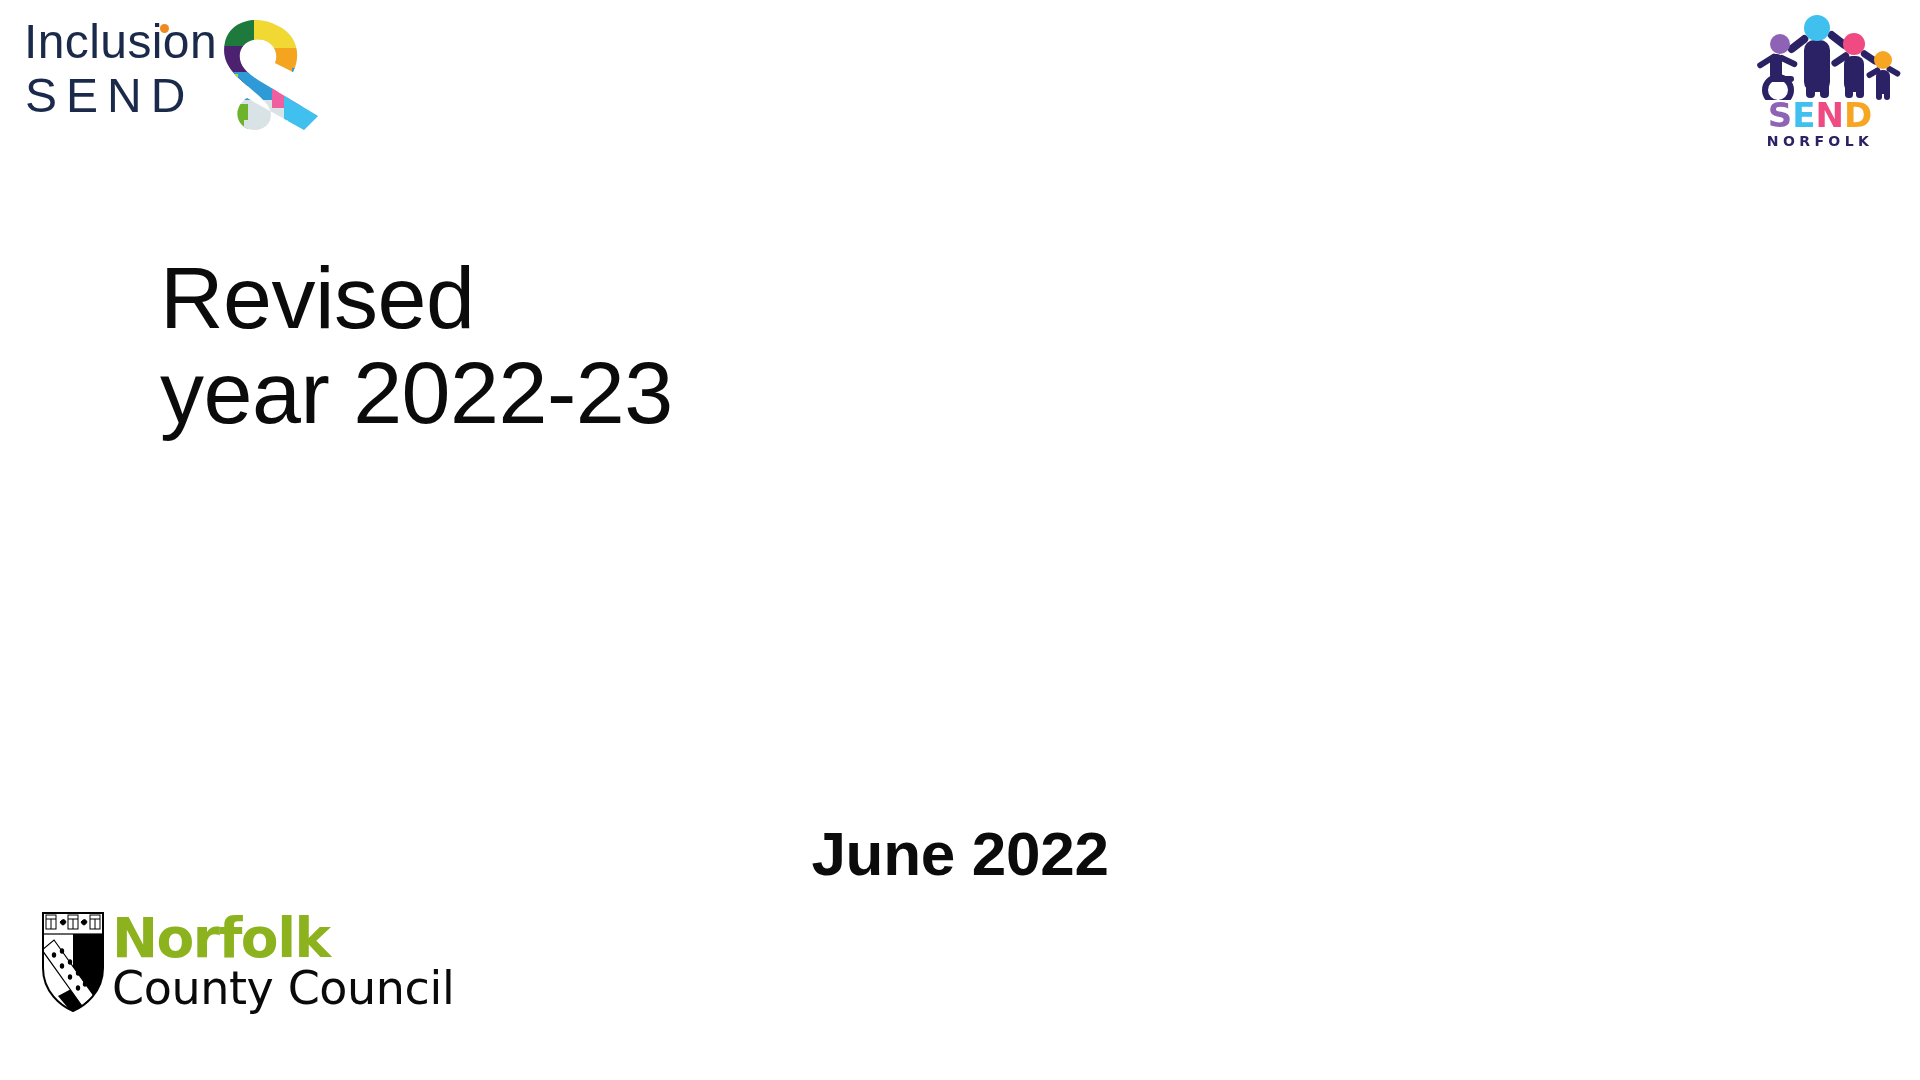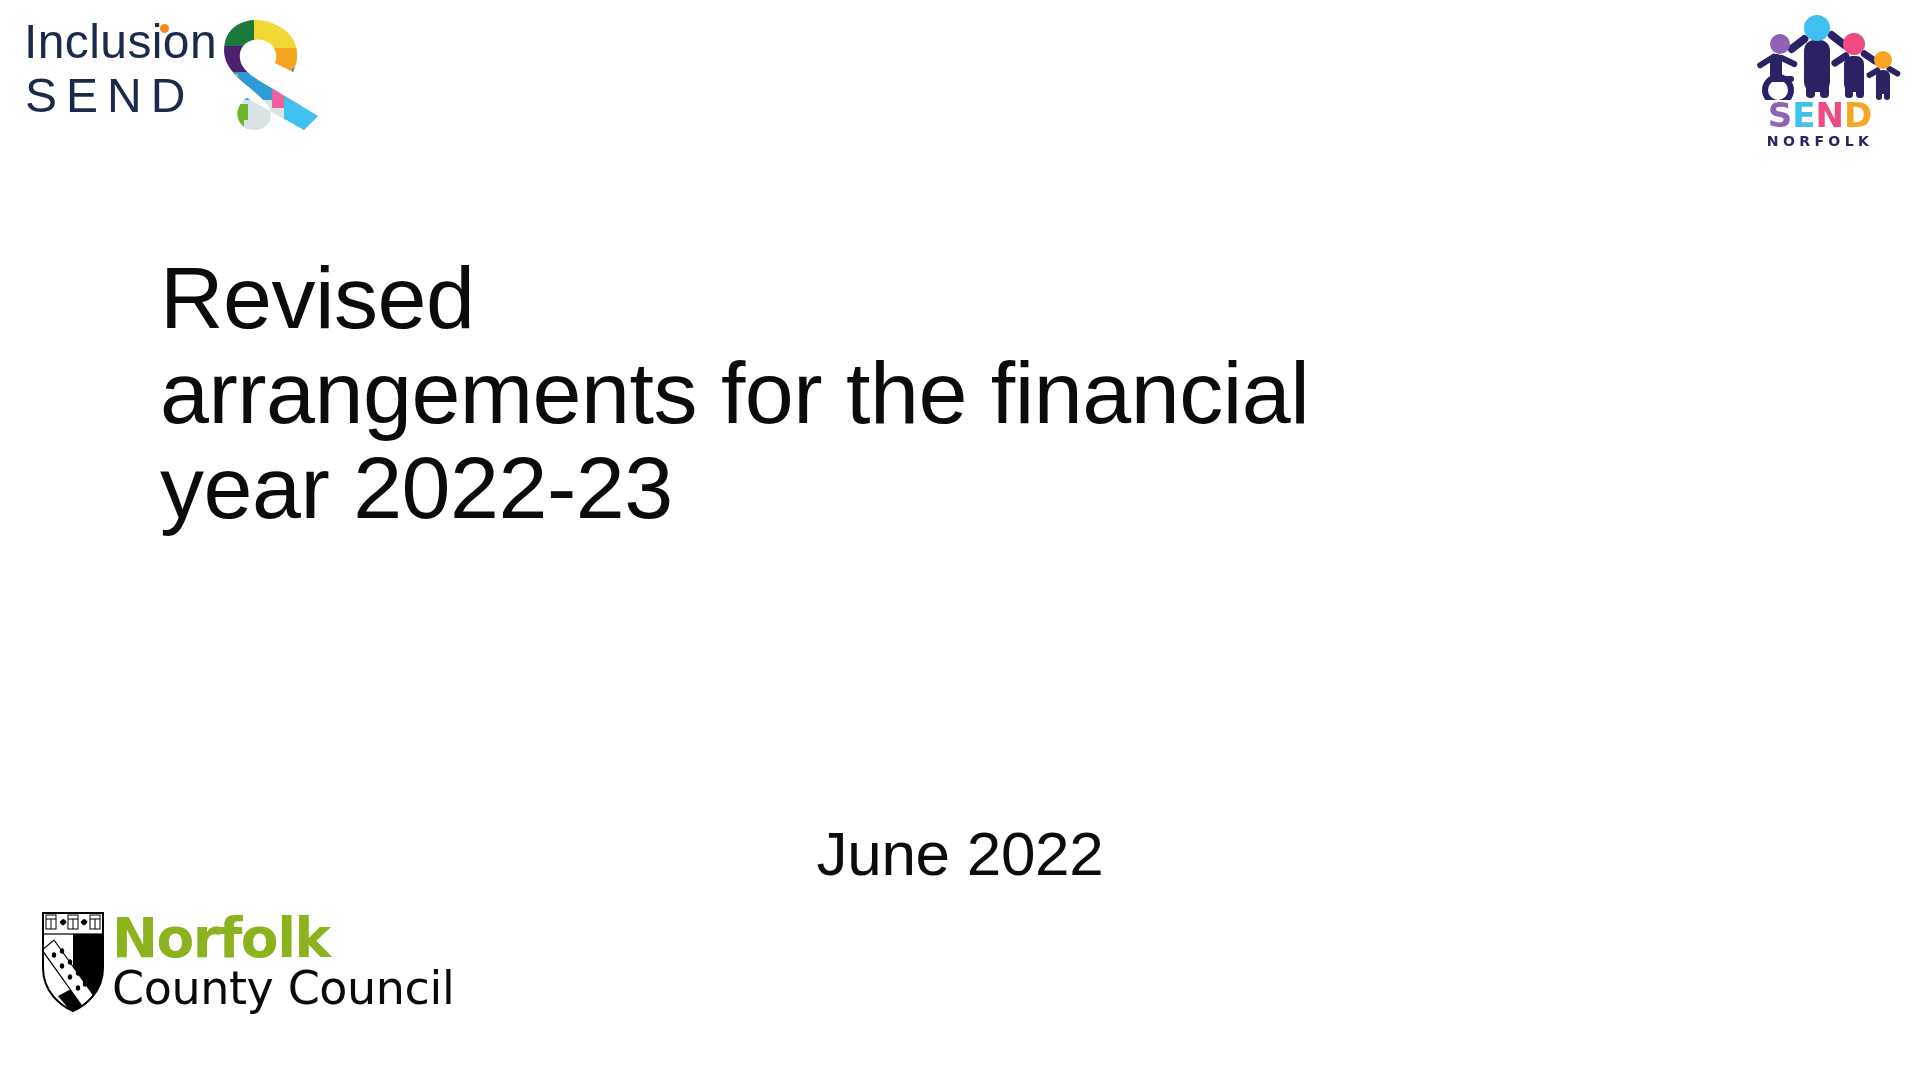--- a/index.html
+++ b/index.html
@@ -178,21 +178,21 @@
   }
   .subtitle-block {
     position: absolute;
     left: 160px;
     top: 820px;
     width: 1600px;
     text-align: center;
   }
   .subtitle-line {
     font-family: "Liberation Sans", sans-serif;
-    font-weight: 400;
+    font-weight: 700;
     font-size: 62px;
     line-height: 1.1;
     color: #0b0b0b;
     letter-spacing: -0.3px;
   }
 </style>
 </head>
 <body>
 
 <div class="slide">
@@ -281,21 +281,20 @@
       </svg>
     </div>
     <div class="sn-send">
       <span class="l1">S</span><span class="l2">E</span><span class="l3">N</span><span class="l4">D</span>
     </div>
     <div class="sn-norfolk">NORFOLK</div>
   </div>
 
   <div class="title-block">
     <div class="title-line">Revised</div>
-    <div class="title-line">arrangements for the financial</div>
     <div class="title-line">year 2022-23</div>
   </div>
 
   <div class="subtitle-block">
     <div class="subtitle-line">June 2022</div>
   </div>
 
   <div class="logo-ncc">
     <div class="ncc-shield">
       <svg width="66" height="104" viewBox="0 0 66 104" xmlns="http://www.w3.org/2000/svg">

